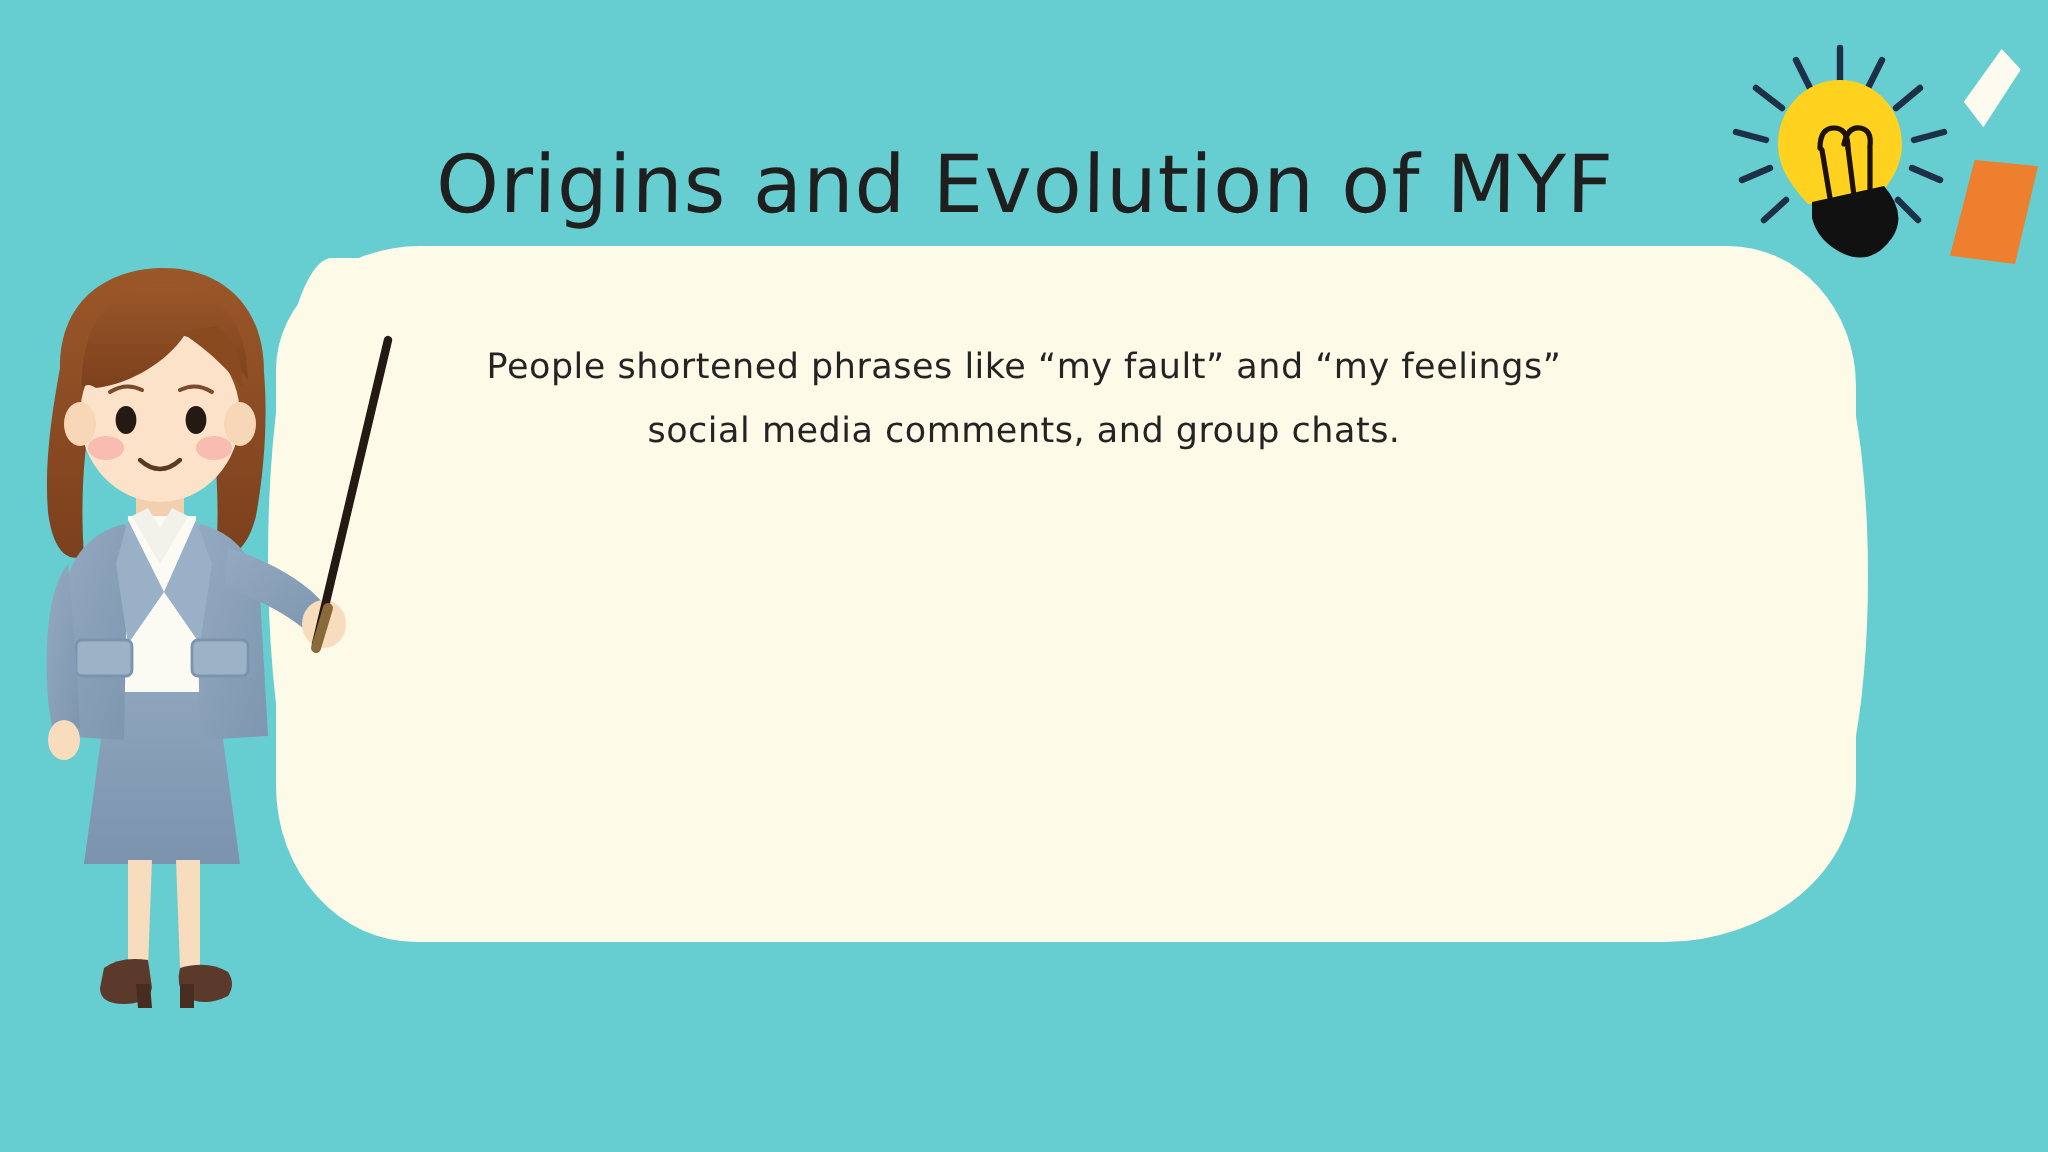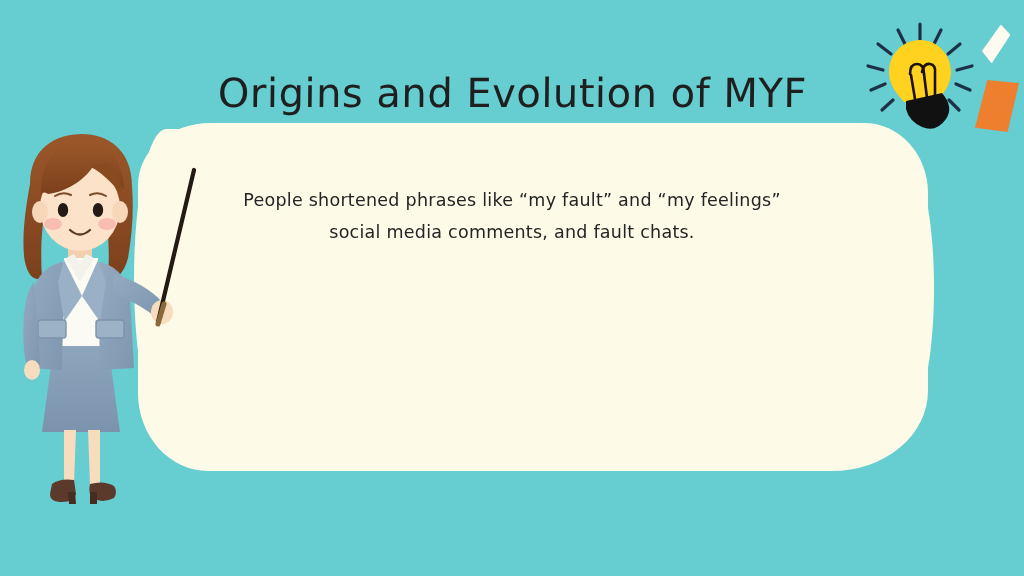--- a/index.html
+++ b/index.html
@@ -67,21 +67,21 @@
     font-size:40px;
     font-weight:400;
     letter-spacing:0.5px;
     color:#1f1f1f;
     text-align:center;
     white-space:nowrap;
     transform:skewX(-0.6deg);
   }
 
   .body-copy {
-    margin-top:68px;
+    margin-top:52px;
     font-family:"DejaVu Sans", sans-serif;
     font-size:17.5px;
     line-height:1.85;
     letter-spacing:0.25px;
     color:#242424;
     text-align:center;
     width:640px;
   }
   .body-copy .line { display:block; }
 
@@ -124,21 +124,21 @@
 
 <div id="slide">
 
   <div id="card"></div>
 
   <div id="card-text">
     <div class="headline">Origins and Evolution of MYF</div>
 
     <div class="body-copy">
       <span class="line">People shortened phrases like “my fault” and “my feelings”</span>
-      <span class="line">social media comments, and fault chats.</span>
+      <span class="line">social media comments, and group chats.</span>
     </div>
   </div>
 
   <div id="teacher">
     <svg viewBox="0 0 185 382" xmlns="http://www.w3.org/2000/svg">
       <defs>
         <linearGradient id="suitG" x1="0" y1="0" x2="1" y2="1">
           <stop offset="0%" stop-color="#93aac1"></stop>
           <stop offset="100%" stop-color="#7f96b0"></stop>
         </linearGradient>

